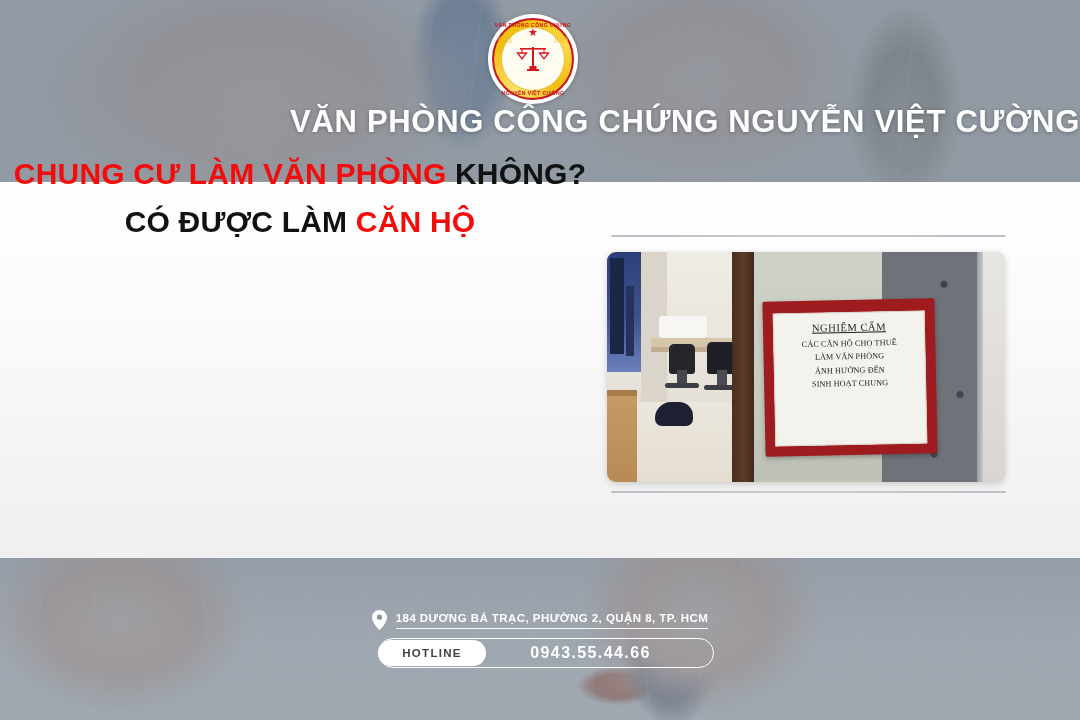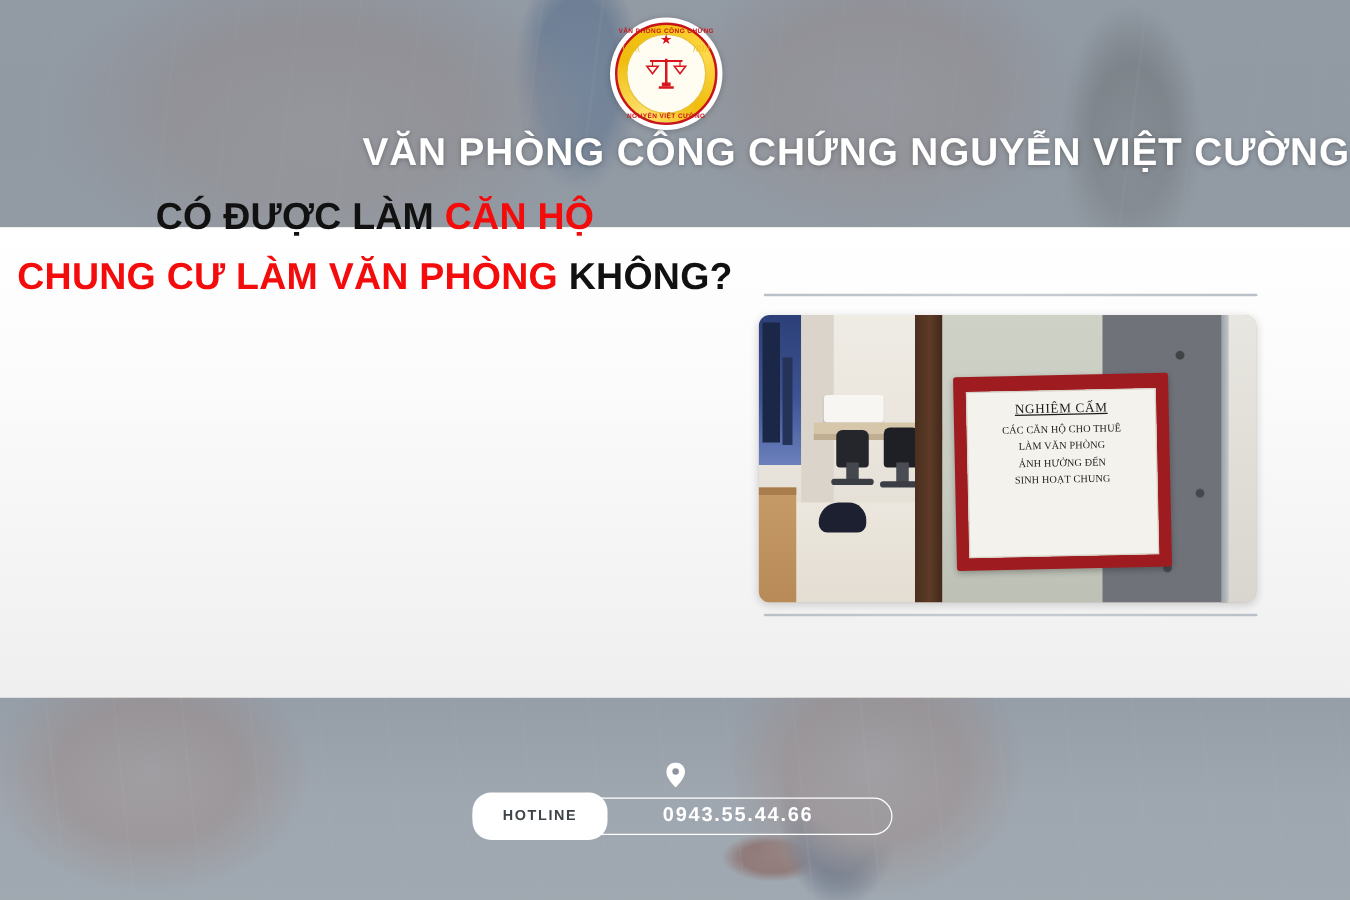--- a/index.html
+++ b/index.html
@@ -260,21 +260,21 @@
   .hotline-bar {
     position:absolute; left:378px; top:638px;
     width:336px; height:30px;
     border:1.6px solid #ffffff;
     border-radius:15px;
     display:flex; align-items:center;
     z-index:4;
   }
   .hotline-badge {
     margin-left:-1px;
-    width:108px; height:38px;
+    width:108px; height:26px;
     border-radius:15px;
     background:#ffffff;
     display:flex; align-items:center; justify-content:center;
     color:#3d4347;
     font-size:11.5px;
     font-weight:bold;
     letter-spacing:1.3px;
   }
   .hotline-number {
     flex:1;
@@ -316,22 +316,22 @@
       <line x1="6" y1="5" x2="6" y2="9" stroke="#d8161d" stroke-width="1"></line>
       <line x1="28" y1="5" x2="28" y2="9" stroke="#d8161d" stroke-width="1"></line>
     </svg>
   </div>
 
   <div class="header-title">VĂN PHÒNG CÔNG CHỨNG NGUYỄN VIỆT CƯỜNG</div>
 
   <div class="body-area"></div>
 
   <div class="headline">
+    <div><span class="hl-red">CHUNG CƯ LÀM VĂN PHÒNG</span><span> KHÔNG?</span></div>
     <div><span>CÓ ĐƯỢC LÀM </span><span class="hl-red">CĂN HỘ</span></div>
-    <div><span class="hl-red">CHUNG CƯ LÀM VĂN PHÒNG</span><span> KHÔNG?</span></div>
   </div>
 
   <div class="rule rule-top"></div>
   <div class="rule rule-bottom"></div>
 
   <div class="photo-card">
     <div class="ph ph-room"></div>
     <div class="ph ph-window"></div>
     <div class="ph ph-bldg"></div>
     <div class="ph ph-bldg2"></div>
@@ -371,20 +371,21 @@
   <div class="footer">
     <div class="footer-photo"></div>
     <div class="footer-overlay"></div>
   </div>
 
   <div class="address-row">
     <svg class="pin-icon" width="15" height="20" viewBox="0 0 15 20">
       <path d="M7.5 0 C3.4 0 0 3.3 0 7.4 C0 13 7.5 20 7.5 20 C7.5 20 15 13 15 7.4 C15 3.3 11.6 0 7.5 0 Z" fill="#ffffff"></path>
       <circle cx="7.5" cy="7.2" r="2.6" fill="#8b939c"></circle>
     </svg>
+    <span class="address-text">184 DƯƠNG BÁ TRẠC, PHƯỜNG 2, QUẬN 8, TP. HCM</span>
   </div>
 
   <div class="hotline-bar">
     <span class="hotline-badge">HOTLINE</span>
     <span class="hotline-number">0943.55.44.66</span>
   </div>
 
 </div>
 
 </body></html>

